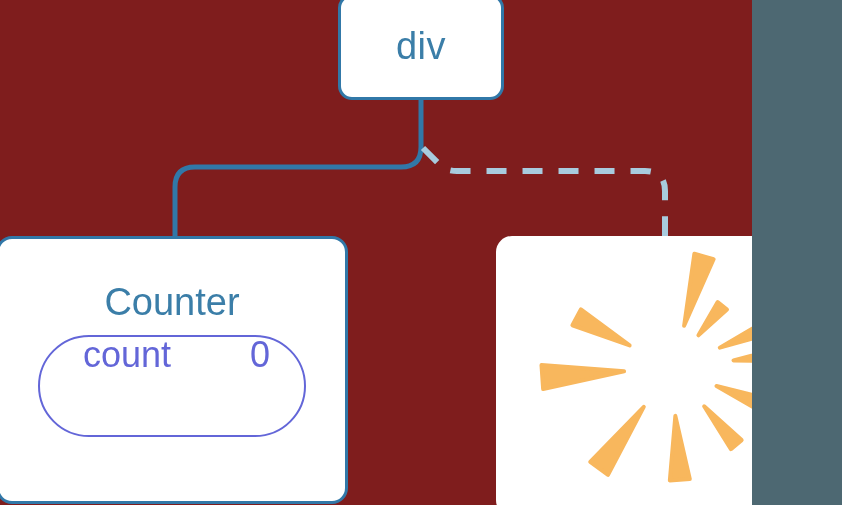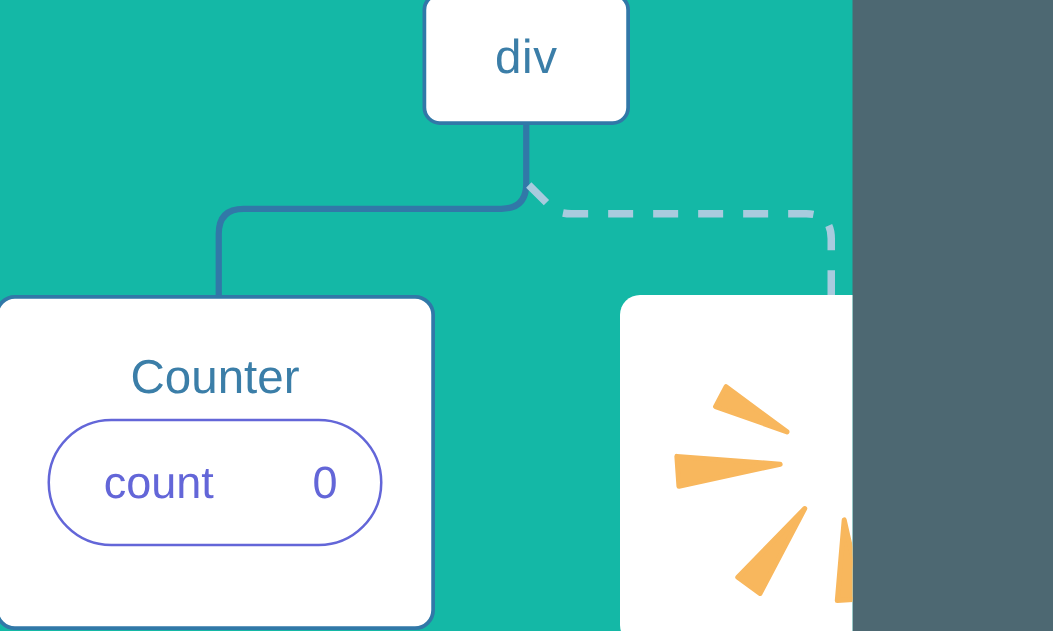--- a/index.html
+++ b/index.html
@@ -2,24 +2,24 @@
 <html><head>
 <meta charset="utf-8">
 <style>
   html, body {
     margin: 0;
     padding: 0;
     background: #4d6872;
   }
   #stage {
     position: relative;
-    width: 682px;
+    width: 752px;
     height: 505px;
     overflow: hidden;
-    background: #14b8a6;
+    background: #7f1d1d;
     font-family: "Liberation Sans", sans-serif;
   }
   #wires {
     position: absolute;
     left: 0;
     top: 0;
     width: 842px;
     height: 505px;
     pointer-events: none;
   }
@@ -77,21 +77,21 @@
 
   
   .pill {
     position: relative;
     width: 268px;
     height: 102px;
     border: 2px solid #6366d8;
     border-radius: 51px;
     box-sizing: border-box;
     display: flex;
-    align-items: center;
+    align-items: flex-start;
   }
   .pill-key {
     width: 174px;
     display: flex;
     align-items: center;
     justify-content: center;
     font-size: 36px;
     color: #6366d8;
     line-height: 1;
   }

